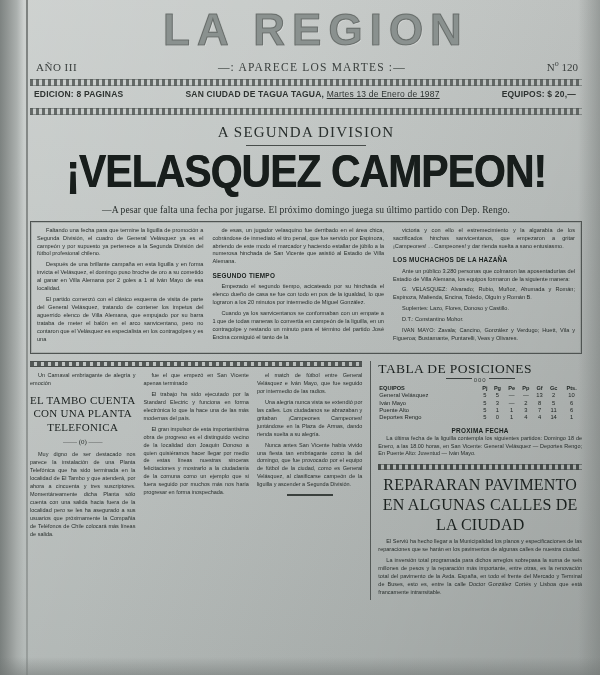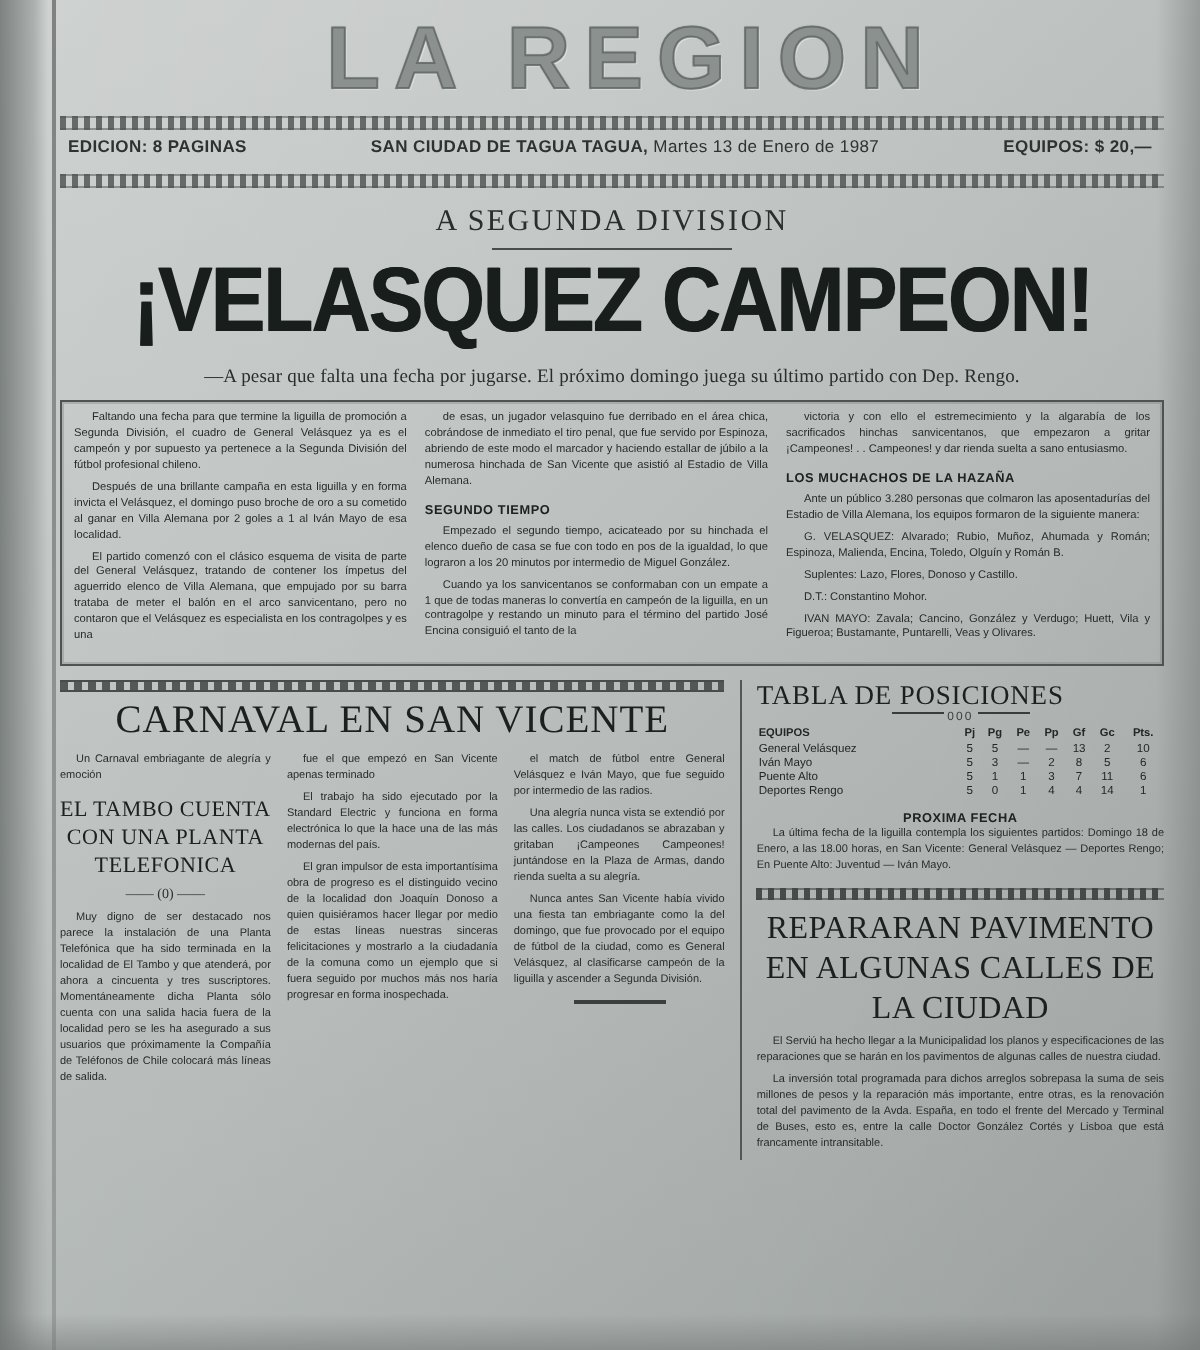--- a/index.html
+++ b/index.html
@@ -65,21 +65,21 @@
       rgba(190,195,193,0) 3px, rgba(190,195,193,0) 6px);
     border-top:1px solid rgba(80,85,83,.5);
     border-bottom:1px solid rgba(80,85,83,.5);
   }
   .infobar{
     display:flex;align-items:center;justify-content:space-between;
     padding:3px 6px 3px 4px;
     font-size:8.5px;font-weight:700;color:#313634;letter-spacing:.2px;
   }
   .infobar .center{font-size:8.5px;font-weight:700;}
-  .infobar .center .light{font-weight:400;}
+  .infobar .center .light{font-weight:400;text-decoration:underline;}
   
   .kicker{
     text-align:center;font-family:"Liberation Serif", serif;
     font-size:15px;color:#2c3230;letter-spacing:1.2px;margin-top:9px;
   }
   .kicker-rule{
     width:120px;height:1px;background:#4a4f4d;margin:4px auto 0 auto;
   }
   .headline{
     text-align:center;
@@ -195,20 +195,28 @@
 <div class="page">
   <div class="scan-edge-left"></div>
   <div class="scan-line-left"></div>
   <div class="scan-edge-right"></div>
   <div class="scan-edge-bottom"></div>
 
   <div class="paper softscan">
 
     <div class="masthead">
       <div class="masthead-title">LA REGION</div>
+      <div class="masthead-row">
+        <div class="anio">AÑO III</div>
+        <div class="aparece">—: APARECE LOS MARTES  :—</div>
+        <div class="numero">
+          <span>N</span><sup>o</sup>
+          <span>120</span>
+        </div>
+      </div>
       <div class="rule-orn"></div>
       <div class="infobar">
         <div>EDICION: 8 PAGINAS</div>
         <div class="center">
           <span>SAN CIUDAD DE TAGUA TAGUA,</span>
           <span class="light">Martes 13 de Enero de 1987</span>
         </div>
         <div>EQUIPOS: $ 20,—</div>
       </div>
       <div class="rule-orn"></div>
@@ -241,21 +249,20 @@
           <p>D.T.: Constantino Mohor.</p>
           <p>IVAN MAYO: Zavala; Cancino, González y Verdugo; Huett, Vila y Figueroa; Bustamante, Puntarelli, Veas y Olivares.</p>
         </div>
       </div>
     </div>
 
     <div class="lower">
 
       <div class="left-sec">
         <div class="carnaval-rule"></div>
-        <div class="carnaval-title">CARNAVAL EN SAN VICENTE</div>
         <div class="carn-cols">
           <div class="carn-col">
             <p>Un Carnaval embriagante de alegría y emoción</p>
             <div class="tambo-title">EL TAMBO CUENTA CON UNA PLANTA TELEFONICA</div>
             <div class="dot-sep">—— (0) ——</div>
             <p>Muy digno de ser destacado nos parece la instalación de una Planta Telefónica que ha sido terminada en la localidad de El Tambo y que atenderá, por ahora a cincuenta y tres suscriptores. Momentáneamente dicha Planta sólo cuenta con una salida hacia fuera de la localidad pero se les ha asegurado a sus usuarios que próximamente la Compañía de Teléfonos de Chile colocará más líneas de salida.</p>
           </div>
           <div class="carn-col">
             <p>fue el que empezó en San Vicente apenas terminado</p>
             <p>El trabajo ha sido ejecutado por la Standard Electric y funciona en forma electrónica lo que la hace una de las más modernas del país.</p>

